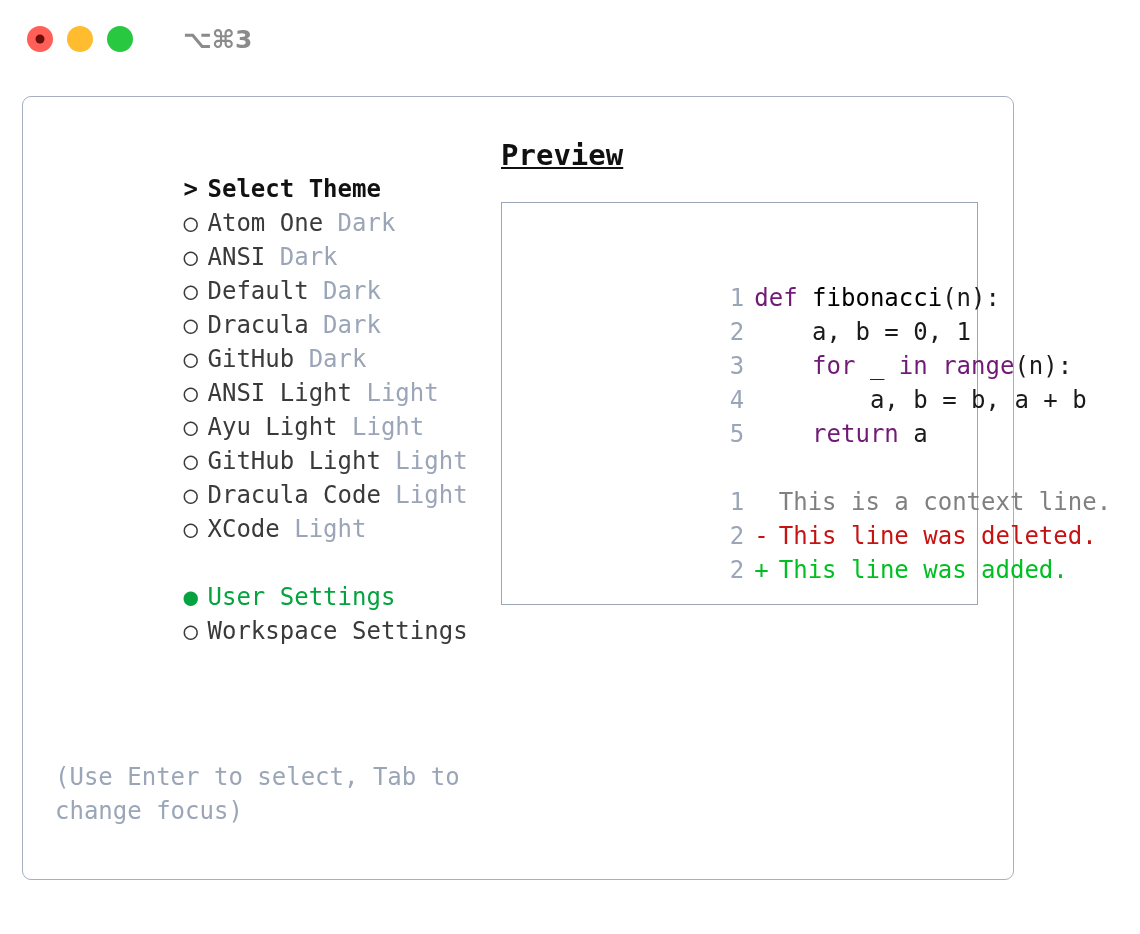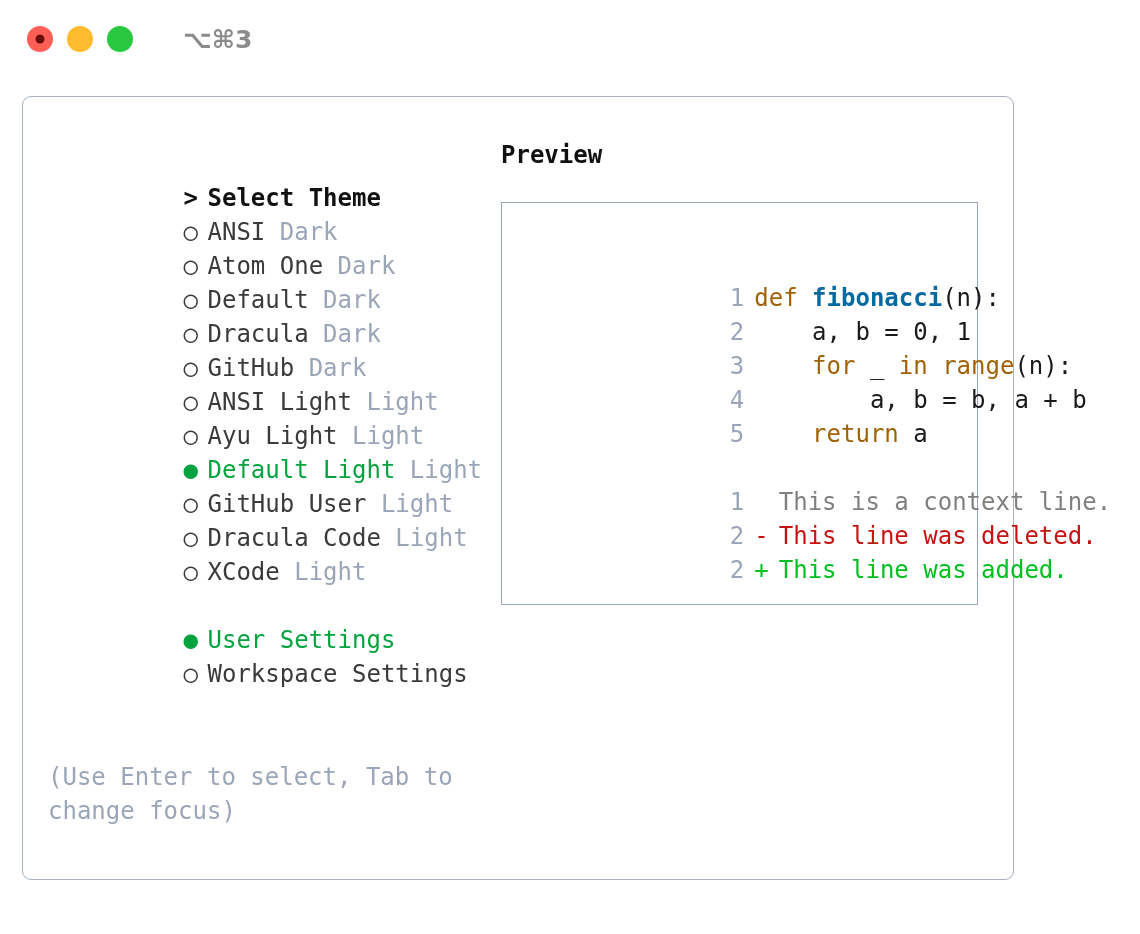--- a/index.html
+++ b/index.html
@@ -90,21 +90,21 @@
     position: absolute;
     left: 0; top: 0;
     width: 100%;
     height: 100%;
   }
 
   
   .left-col {
     position: absolute;
     left: 16px;
-    top: 50px;
+    top: 41px;
     width: 470px;
   }
 
   .row {
     height: 34px;
     line-height: 34px;
     font-size: 24px;
     white-space: pre;
     color: #3a3a3a;
     display: block;
@@ -134,43 +134,44 @@
     height: 34px;
     line-height: 34px;
     font-size: 24px;
     color: #111111;
     padding-left: 24px;
     white-space: pre;
   }
 
   .hint {
     position: absolute;
-    left: 25px;
+    left: 32px;
     top: 663px;
     width: 420px;
     font-size: 24px;
     line-height: 34px;
     color: #9aa5b8;
     white-space: pre-wrap;
   }
 
   
   .right-col {
     position: absolute;
     left: 478px;
     top: 41px;
     width: 500px;
   }
 
   .preview-title {
-    font-size: 24px;
+    font-size: 29px;
     line-height: 34px;
     font-weight: 700;
     color: #111111;
     white-space: pre;
+    text-decoration: underline;
   }
 
   .preview-box {
     margin-top: 30px;
     width: 477px;
     height: 403px;
     border: 1.8px solid #9aa5b8;
     box-sizing: border-box;
     background: #ffffff;
     position: relative;
@@ -191,22 +192,22 @@
   }
 
   .lineno {
     display: inline-block;
     width: 28px;
     text-align: right;
     color: #9aa5b8;
     margin-right: 10px;
   }
 
-  .kw   { color: #a16207; }
-  .fn   { color: #0369a1; font-weight: bold; }
+  .kw   { color: #701a75; }
+  .fn   { color: #000000; }
   .plain{ color: #1a1a1a; }
   .num  { color: #1a1a1a; }
 
   .diff-gap { height: 34px; }
 
   .diff-ctx { color: #808080; }
   .diff-del { color: #c51313; }
   .diff-add { color: #00bf21; }
 
   .sign { display: inline-block; width: 10px; }
@@ -228,27 +229,27 @@
   <div class="panel">
     <div class="content">
 
       <div class="left-col">
 
         <div class="row header">
           <span class="bullet marker">&gt;</span><span>Select Theme</span>
         </div>
 
         <div class="row">
+          <span class="bullet">○</span><span class="label">Atom One</span><span class="tag"> <span>Dark</span></span>
+        </div>
+
+        <div class="row">
           <span class="bullet">○</span><span class="label">ANSI</span><span class="tag"> <span>Dark</span></span>
         </div>
 
-        <div class="row">
-          <span class="bullet">○</span><span class="label">Atom One</span><span class="tag"> <span>Dark</span></span>
-        </div>
-
 
         <div class="row">
           <span class="bullet">○</span><span class="label">Default</span><span class="tag"> <span>Dark</span></span>
         </div>
 
         <div class="row">
           <span class="bullet">○</span><span class="label">Dracula</span><span class="tag"> <span>Dark</span></span>
         </div>
 
         <div class="row">
@@ -256,26 +257,23 @@
         </div>
 
         <div class="row">
           <span class="bullet">○</span><span class="label">ANSI Light</span><span class="tag"> <span>Light</span></span>
         </div>
 
         <div class="row">
           <span class="bullet">○</span><span class="label">Ayu Light</span><span class="tag"> <span>Light</span></span>
         </div>
 
-        <div class="row">
-          <span class="bullet sel">●</span><span class="label sel">Default Light</span><span class="tag"> <span>Light</span></span>
-        </div>
-
-        <div class="row">
-          <span class="bullet">○</span><span class="label">GitHub User</span><span class="tag"> <span>Light</span></span>
+
+        <div class="row">
+          <span class="bullet">○</span><span class="label">GitHub Light</span><span class="tag"> <span>Light</span></span>
         </div>
 
         <div class="row">
           <span class="bullet">○</span><span class="label">Dracula Code</span><span class="tag"> <span>Light</span></span>
         </div>
 
         <div class="row">
           <span class="bullet">○</span><span class="label">XCode</span><span class="tag"> <span>Light</span></span>
         </div>
 

